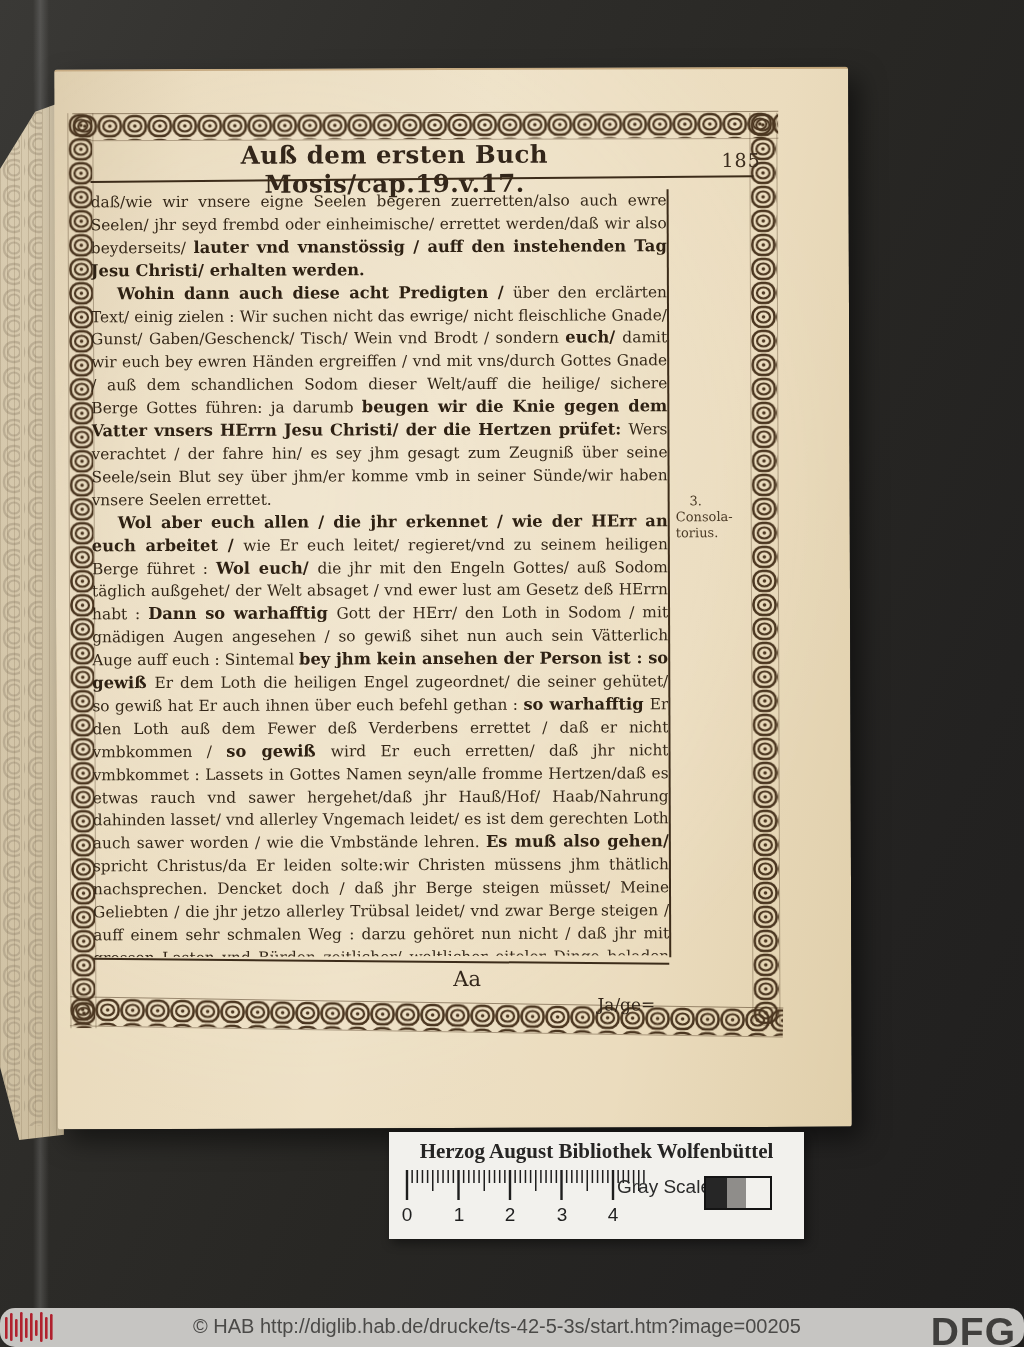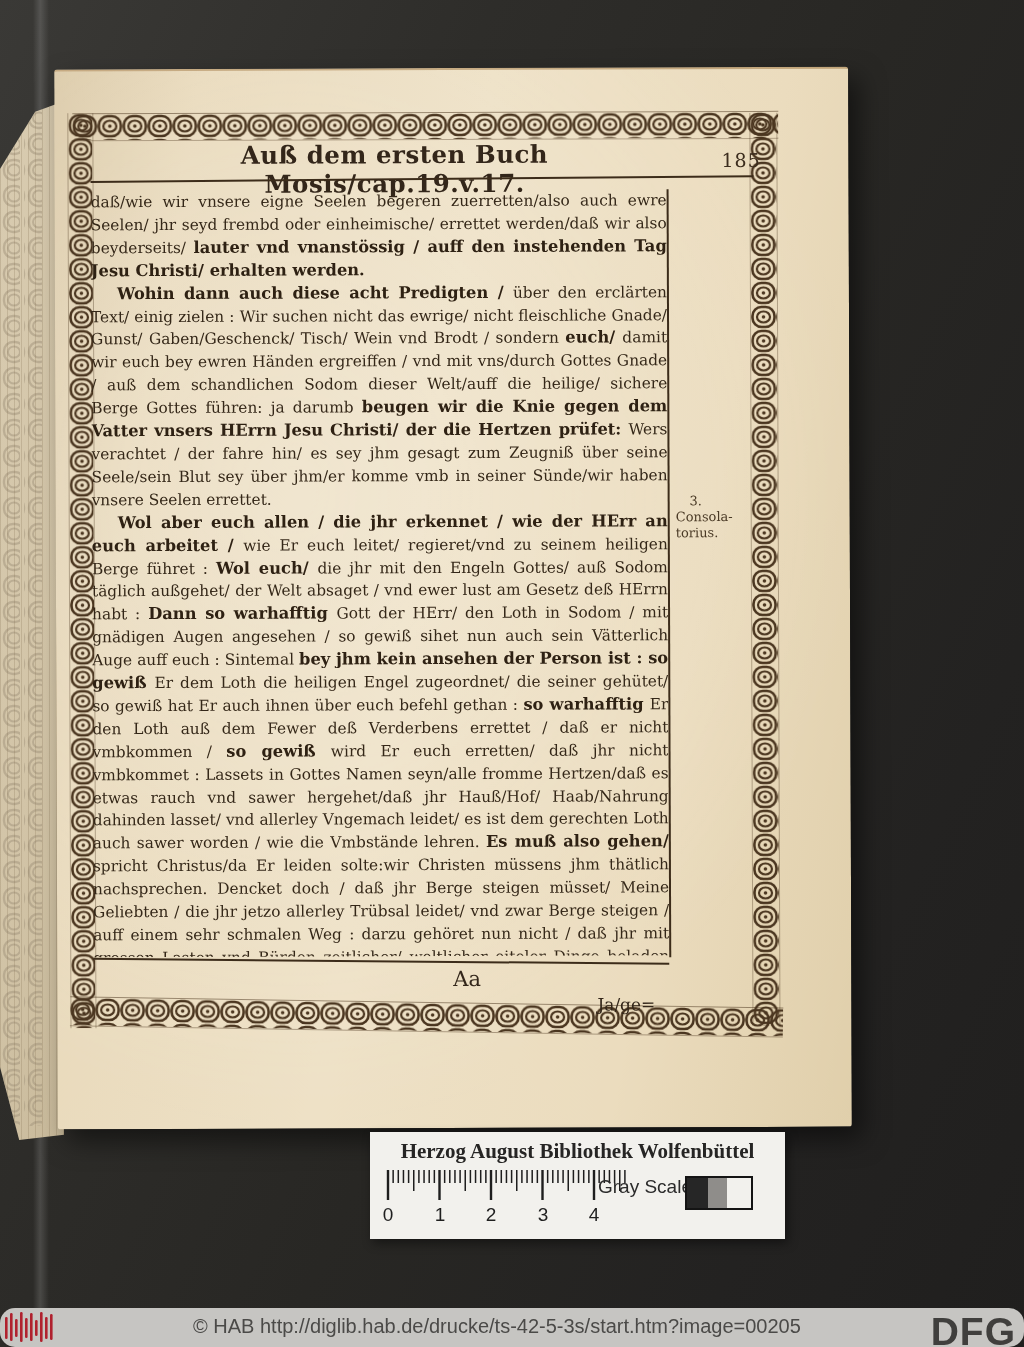--- a/index.html
+++ b/index.html
@@ -39,21 +39,21 @@
   .text-block p{margin:0;}
   .text-block p.ind{text-indent:26px;}
   .bseg{font-weight:bold;font-size:16.3px;color:#2e2113;}
   .v-rule{position:absolute;left:612px;top:120px;width:2px;height:768px;background:#3c2c1a;}
   .margin-note{position:absolute;left:620px;top:424px;width:72px;font-size:13px;line-height:16px;color:#4a3a26;}
   .margin-note .mn0{display:block;text-align:center;width:40px;}
   .bottom-rule{position:absolute;left:36px;top:890px;width:576px;height:1.5px;background:#3c2c1a;transform:rotate(0.7deg);}
   .signature{position:absolute;left:396px;top:897px;font-size:21px;font-weight:normal;color:#33261a;}
   .catchword{position:absolute;left:540px;top:901px;width:74px;text-align:left;font-size:17px;color:#33261a;margin-top:24px;}
   
-  .scale-card{position:absolute;left:370px;top:1132px;width:415px;height:107px;background:#f2f1ed;
+  .scale-card{position:absolute;left:389px;top:1132px;width:415px;height:107px;background:#f2f1ed;
               box-shadow:3px 4px 10px rgba(0,0,0,0.45);}
   .card-title{position:absolute;left:0;top:7px;width:100%;text-align:center;
               font-family:"Liberation Serif",serif;font-weight:bold;font-size:21px;color:#262524;}
   .ruler{position:absolute;left:14px;top:36px;width:266px;height:64px;}
   .ruler svg{position:absolute;left:0;top:0;width:250px;height:36px;}
   .rn{position:absolute;top:36px;width:24px;text-align:center;
       font-family:"Liberation Sans",sans-serif;font-size:19px;color:#1f1f1f;}
   .rn.n0{left:-8px;}.rn.n1{left:44px;}.rn.n2{left:95px;}.rn.n3{left:147px;}.rn.n4{left:198px;}
   .gray-label{position:absolute;left:228px;top:44px;font-family:"Liberation Sans",sans-serif;
               font-size:19px;color:#2b2b2b;}

